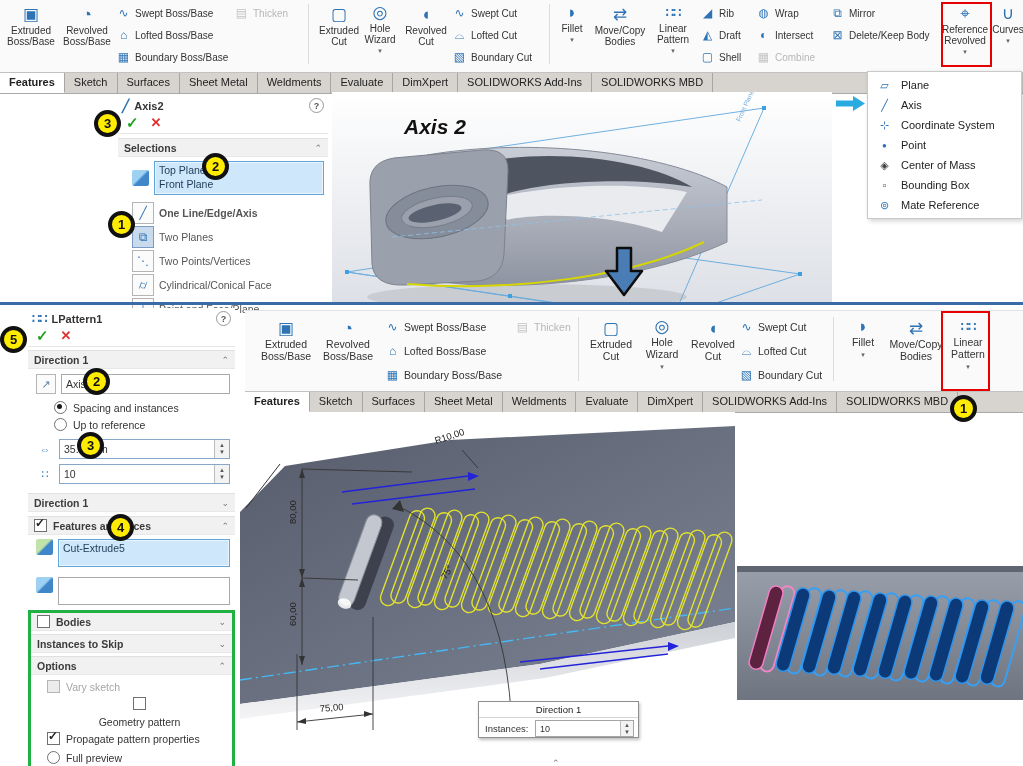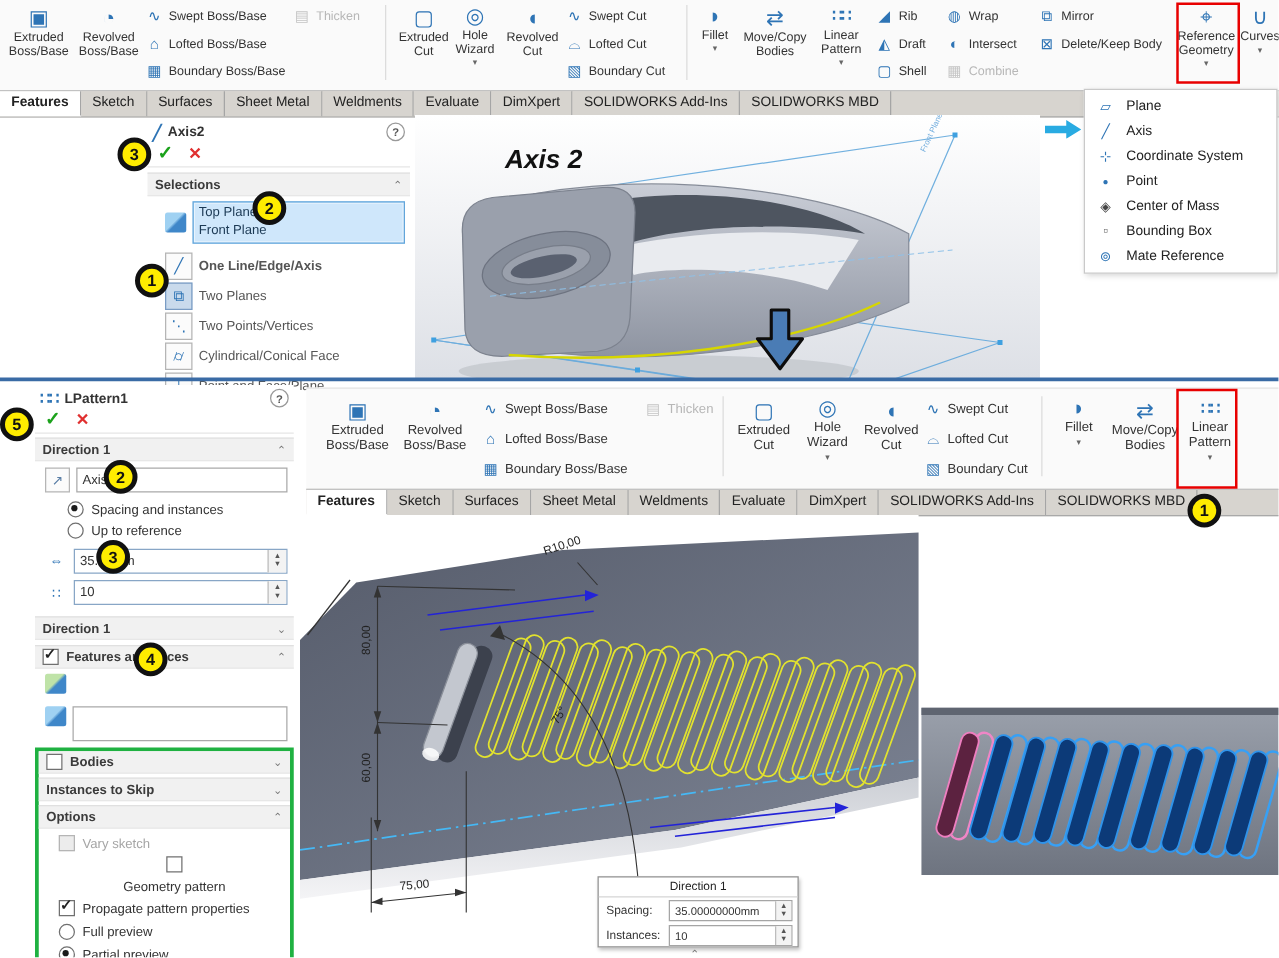--- a/index.html
+++ b/index.html
@@ -177,21 +177,21 @@
     <div class="rbrow" style="left:830px;top:3px;">
       <span class="ic">⧉</span>
       <span>Mirror</span>
     </div>
     <div class="rbrow" style="left:830px;top:25px;">
       <span class="ic">⊠</span>
       <span>Delete/Keep Body</span>
     </div>
     <div class="rbbig" style="left:944px;top:4px;width:42px;">
       <span class="ic">⌖</span>
-      <span>Reference Geometry</span>
+      <span>Reference Revolved</span>
       <span class="drop">▾</span>
     </div>
     <div class="rbbig" style="left:994px;top:4px;width:28px;">
       <span class="ic">∪</span>
       <span>Curves</span>
       <span class="drop">▾</span>
     </div>
   </div>
   <div class="redbox" style="left:941px;top:2px;width:47px;height:61px;"></div>
 
@@ -401,20 +401,23 @@
       <span>Direction 1</span>
       <span class="chev">⌄</span>
     </div>
     <div class="sect" style="margin-top:4px;gap:6px;">
       <span class="cb checked"></span>
       <span>Features and Faces</span>
       <span class="chev">⌃</span>
     </div>
     <div class="row" style="margin:4px 5px 0 8px;align-items:flex-start;">
       <span class="cubeic feat"></span>
+      <div class="selbox" style="height:22px;">
+        <div>Cut-Extrude5</div>
+      </div>
     </div>
     <div class="row" style="margin:10px 5px 0 8px;align-items:flex-start;">
       <span class="cubeic"></span>
       <div class="selbox empty" style="height:22px;"></div>
     </div>
     <div class="greenbox">
       <div class="sect" style="gap:6px;border-top:none;">
         <span class="cb"></span>
         <span>Bodies</span>
         <span class="chev">⌄</span>
@@ -609,30 +612,20 @@
         <text transform="translate(56,214) rotate(-90)">60,00</text>
         <text transform="translate(196,32) rotate(-18)">R10,00</text>
         <text transform="translate(206,168) rotate(-58)">75°</text>
         <text transform="translate(80,300) rotate(-5)">75,00</text>
       </g>
     </svg>
   </div>
 
   <div class="popup">
     <div class="ptitle">Direction 1</div>
-    <div class="prow">
-      <span>Spacing:</span>
-      <div class="field">
-        <span class="val">35.00000000mm</span>
-        <span class="spin">
-            <span>▲</span>
-            <span>▼</span>
-          </span>
-      </div>
-    </div>
     <div class="prow" style="padding-bottom:0;">
       <span>Instances:</span>
       <div class="field">
         <span class="val">10</span>
         <span class="spin">
             <span>▲</span>
             <span>▼</span>
           </span>
       </div>
     </div>

